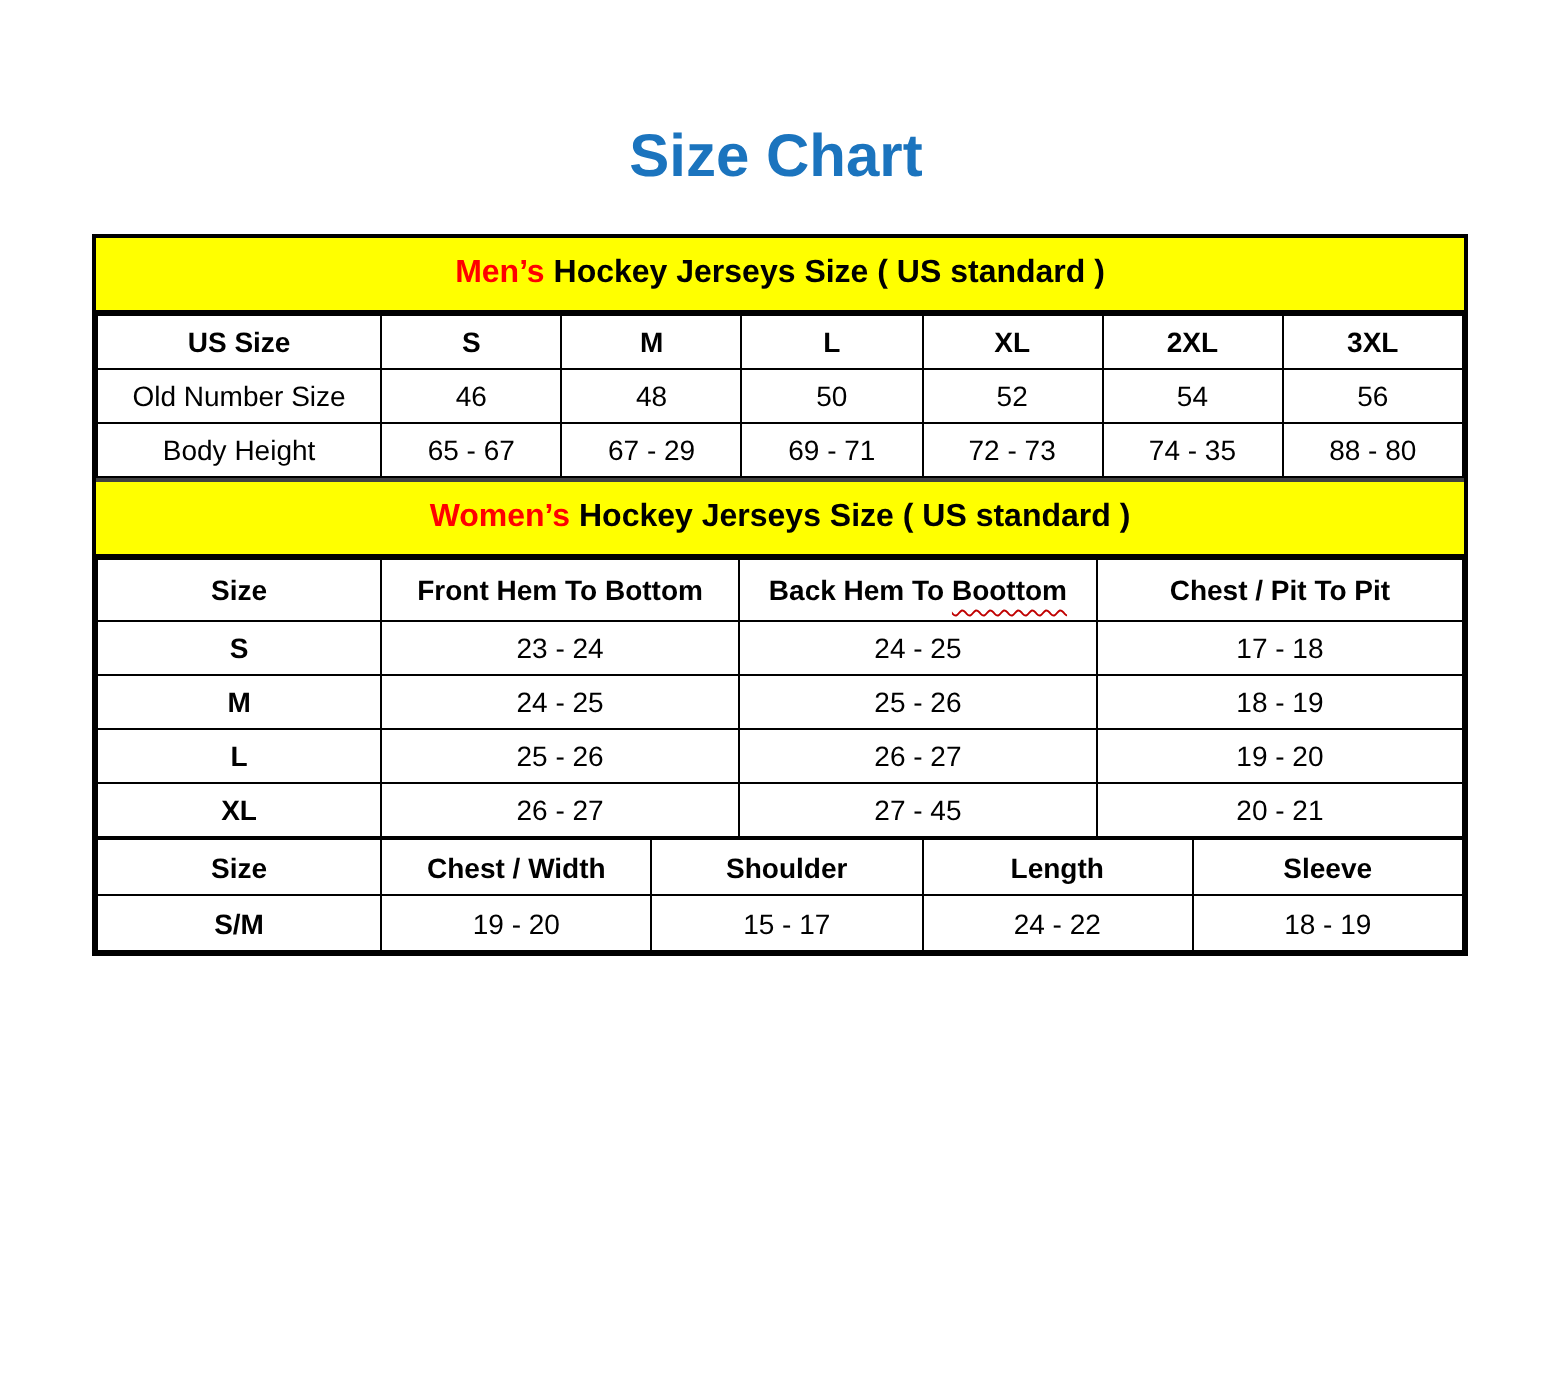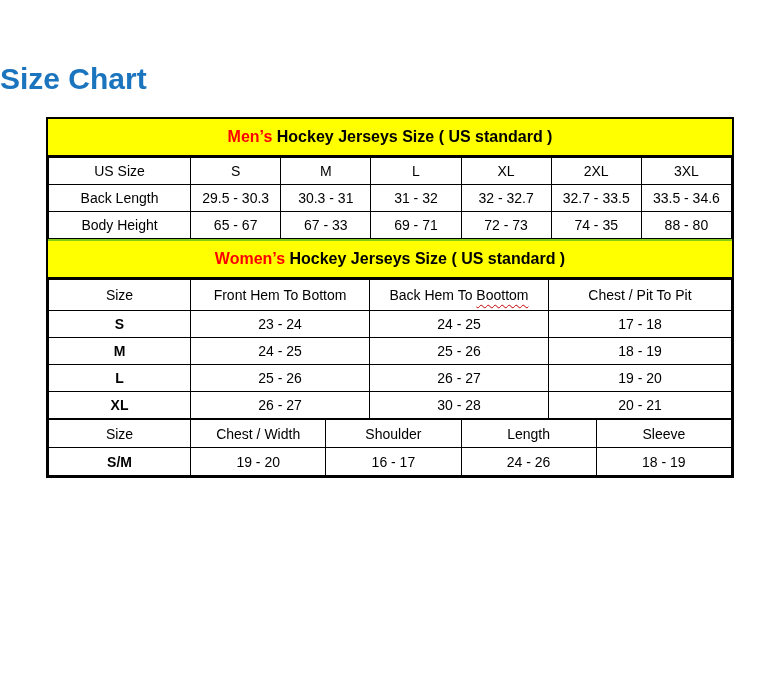--- a/index.html
+++ b/index.html
@@ -6,59 +6,59 @@
   html, body { background: #ffffff; }
   body {
     width: 776px;
     height: 692px;
     font-family: "Liberation Sans", sans-serif;
     color: #000000;
     overflow: hidden;
   }
   .page-title {
     padding-top: 62px;
-    text-align: left;
+    text-align: center;
     font-size: 30px;
     font-weight: bold;
     color: #1B74BE;
     letter-spacing: 0px;
   }
   .chart-wrap {
     margin: 21px 42px 0 46px;
     border: 2px solid #000000;
     background: #ffffff;
   }
   .banner {
     background: #FFFF00;
     border-bottom: 2px solid #000000;
     text-align: center;
     font-size: 16px;
     font-weight: bold;
     padding: 8px 0 9px 0;
     line-height: 19px;
   }
-  .banner.inner { border-top: 2px solid #84cc16; }
+  .banner.inner { border-top: 2px solid #404040; }
   .banner .hl { color: #FF0000; }
   table {
     width: 100%;
     border-collapse: collapse;
     table-layout: fixed;
   }
   th, td {
     border: 1px solid #000000;
     text-align: center;
     vertical-align: middle;
     font-size: 14px;
     height: 27px;
     padding: 2px 2px;
     font-weight: normal;
     white-space: nowrap;
     overflow: hidden;
   }
-  th { font-weight: normal; }
+  th { font-weight: bold; }
   td.bold { font-weight: bold; }
   .womens-table th { height: 31px; }
   .youth-table td, .youth-table th { height: 28px; }
   .misspelled {
     text-decoration: underline;
     text-decoration-style: wavy;
     text-decoration-color: #C00000;
     text-decoration-thickness: 1px;
     text-underline-offset: 4px;
   }
@@ -86,32 +86,32 @@
         <tr>
       <th>US Size</th>
       <th>S</th>
       <th>M</th>
       <th>L</th>
       <th>XL</th>
       <th>2XL</th>
       <th>3XL</th>
     </tr>
     <tr>
-      <td>Back Length</td>
-      <td>29.5 - 30.3</td>
-      <td>30.3 - 31</td>
-      <td>31 - 32</td>
-      <td>32 - 32.7</td>
-      <td>32.7 - 33.5</td>
-      <td>33.5 - 34.6</td>
+      <td>Old Number Size</td>
+      <td>46</td>
+      <td>48</td>
+      <td>50</td>
+      <td>52</td>
+      <td>54</td>
+      <td>56</td>
     </tr>
     <tr>
       <td>Body Height</td>
       <td>65 - 67</td>
-      <td>67 - 33</td>
+      <td>67 - 29</td>
       <td>69 - 71</td>
       <td>72 - 73</td>
       <td>74 - 35</td>
       <td>88 - 80</td>
     </tr>
   </tbody>
     </table>
 
   <div class="banner inner"><span class="hl">Women’s</span><span> Hockey Jerseys Size ( US standard )</span></div>
 
@@ -143,21 +143,21 @@
     </tr>
     <tr>
       <td class="bold">L</td>
       <td>25 - 26</td>
       <td>26 - 27</td>
       <td>19 - 20</td>
     </tr>
     <tr>
       <td class="bold">XL</td>
       <td>26 - 27</td>
-      <td>30 - 28</td>
+      <td>27 - 45</td>
       <td>20 - 21</td>
     </tr>
   </tbody>
     </table>
 
 
   <table class="youth-table">
     <colgroup>
       <col style="width:20.8%">
       <col style="width:19.8%">
@@ -169,20 +169,20 @@
         <tr>
       <th>Size</th>
       <th>Chest / Width</th>
       <th>Shoulder</th>
       <th>Length</th>
       <th>Sleeve</th>
     </tr>
     <tr>
       <td class="bold">S/M</td>
       <td>19 - 20</td>
-      <td>16 - 17</td>
-      <td>24 - 26</td>
+      <td>15 - 17</td>
+      <td>24 - 22</td>
       <td>18 - 19</td>
     </tr>
   </tbody>
     </table>
 
 </div>
 
 </body></html>

